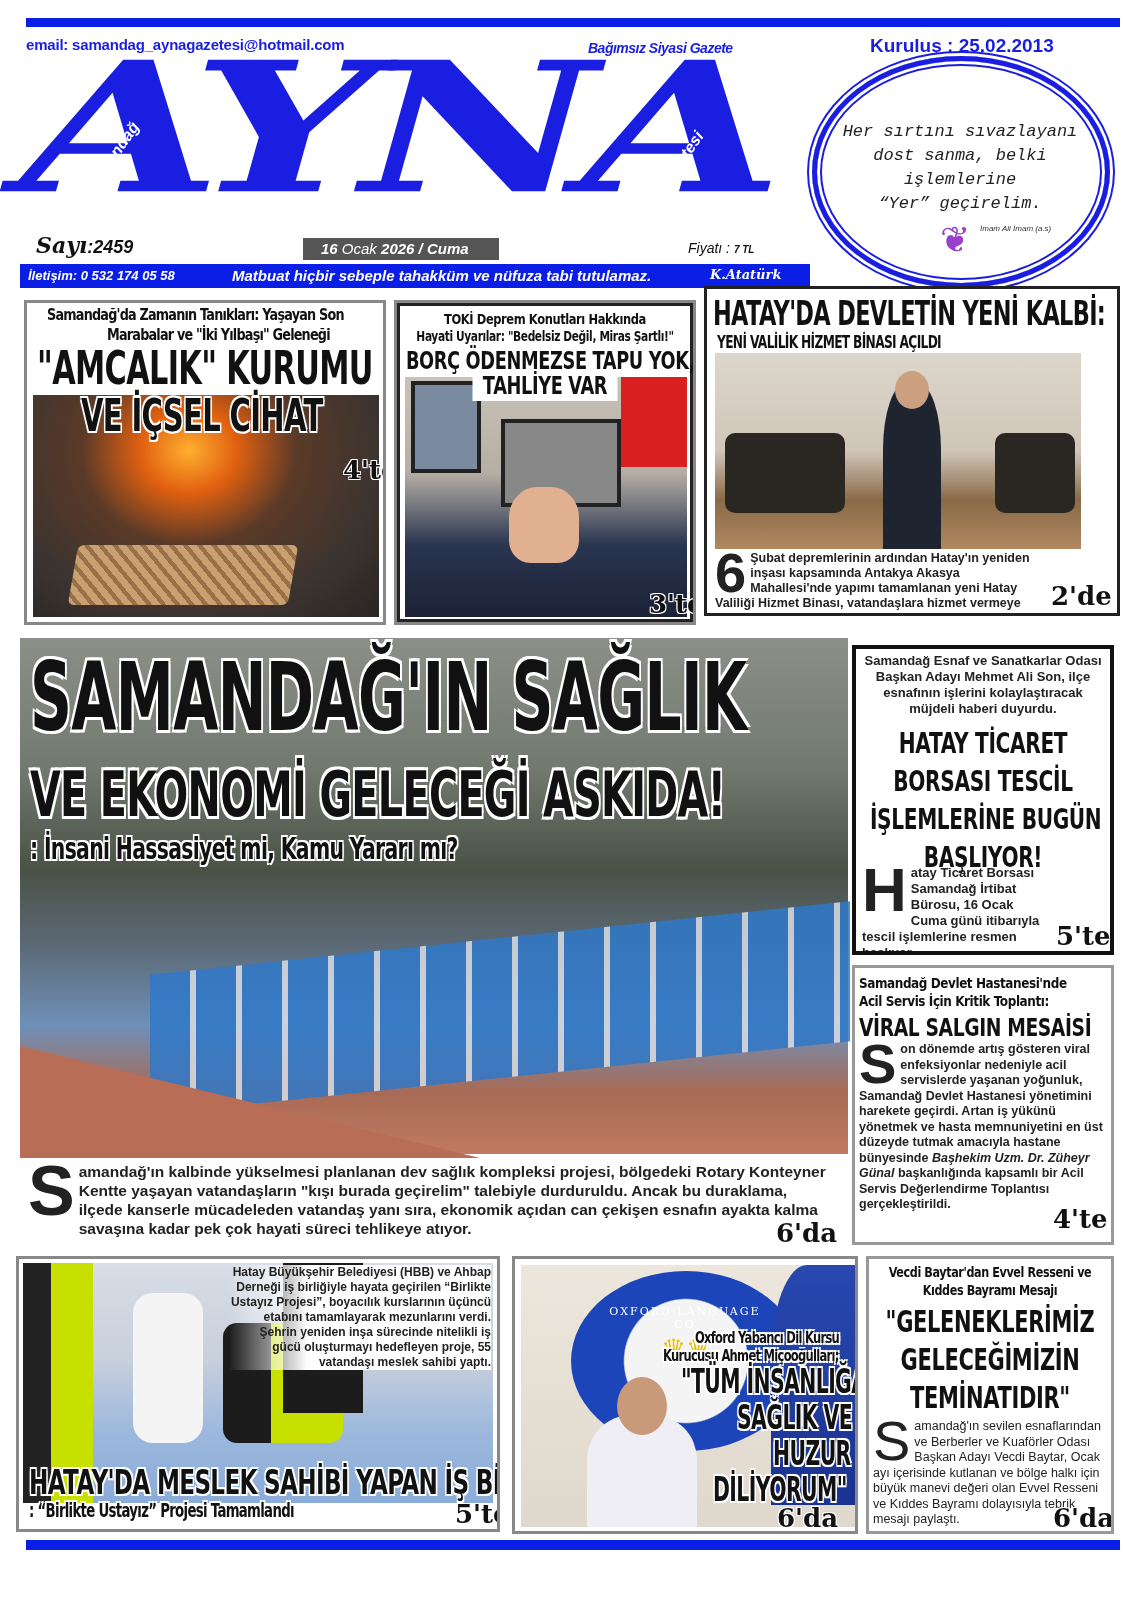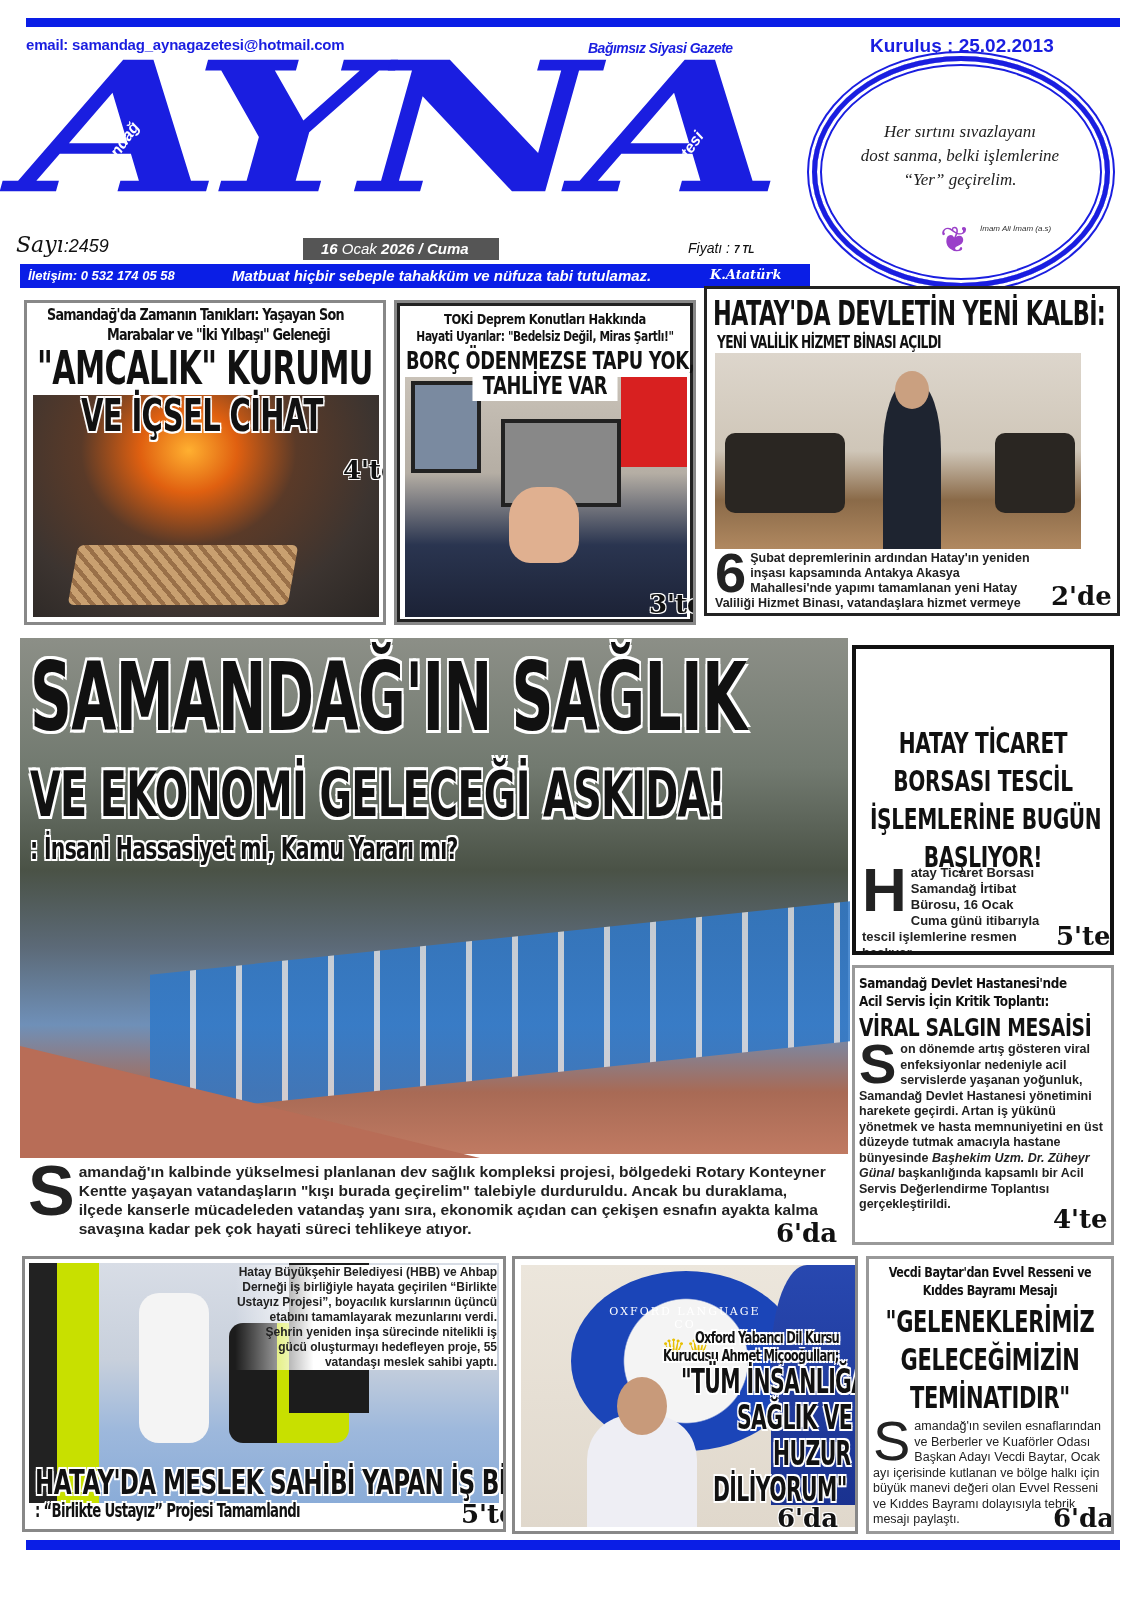--- a/index.html
+++ b/index.html
@@ -6,31 +6,31 @@
 body{width:1140px;height:1613px;background:#fff;position:relative;overflow:hidden;font-family:"Liberation Sans",sans-serif;color:#111}
 .abs{position:absolute}
 .blue{background:#0a1ee6}
 
 .topbar{left:26px;top:18px;width:1094px;height:9px}
 .email{left:26px;top:36px;font-size:15px;font-weight:bold;color:#1a1ee0;letter-spacing:-0.2px}
 .slogan{left:588px;top:40px;font-size:14px;font-weight:bold;font-style:italic;color:#1a1ee0;letter-spacing:-0.5px}
 .founded{left:870px;top:35px;font-size:19px;font-weight:bold;color:#1a1ee0}
 .logo{left:20px;top:38px;font-family:"DejaVu Serif",serif;font-weight:bold;font-size:220px;line-height:220px;color:#1a1ee0;letter-spacing:-14px;transform:scaleX(1.18) scaleY(0.82);transform-origin:left top;font-style:italic}
 .logo-small{font-size:16px;color:#fff;font-weight:bold;font-style:italic;transform:rotate(-55deg);transform-origin:left top}
-.issue{left:16px;top:232px;font-size:18px;font-weight:normal;font-style:italic}
+.issue{left:36px;top:232px;font-size:18px;font-weight:bold;font-style:italic}
 .issue .sayi{font-family:"DejaVu Serif",serif;font-style:italic;font-size:22px}
 .datebox{left:303px;top:238px;width:196px;height:22px;background:#555;color:#fff;font-size:15px;font-style:italic;font-weight:bold;padding:2px 0 0 18px}
 .datebox .light{font-weight:normal}
 .price{left:688px;top:240px;font-size:14px;font-style:italic}
 .price b{font-size:10px}
 .strip{left:20px;top:264px;width:790px;height:24px;color:#fff;font-style:italic;font-weight:bold;font-size:14px}
 .strip .contact{position:absolute;left:8px;top:4px;font-family:"Liberation Sans Narrow","Liberation Sans",sans-serif;font-size:13px}
 .strip .motto{position:absolute;left:212px;top:3px;font-size:15px}
 .quote-oval{left:812px;top:56px;width:298px;height:232px;border:5px solid #1a1ee0;border-radius:50%;box-shadow:0 0 0 3px #fff,0 0 0 5px #1a1ee0,inset 0 0 0 3px #fff,inset 0 0 0 5px #1a1ee0}
-.quote-text{left:830px;top:120px;width:260px;text-align:center;font-family:Liberation Serif, serif;font-style:italic;font-size:17px;line-height:24px;color:#222}
+.quote-text{left:830px;top:120px;width:260px;text-align:center;font-family:Liberation Mono, monospace;font-style:italic;font-size:17px;line-height:24px;color:#222}
 .quote-author{left:980px;top:224px;font-size:8px;font-style:italic;color:#333}
 .butterfly{left:940px;top:222px;font-size:36px;color:#9a3fc9;line-height:36px}
 
 .box{border:3px solid #222;background:#fff;overflow:hidden}
 .photo{background:linear-gradient(135deg,#6a5a4a,#3a2e26)}
 .hl-outline{font-family:"DejaVu Sans",sans-serif;font-weight:bold;color:#111;-webkit-text-stroke:0;text-shadow:-2px -2px 0 #fff,2px -2px 0 #fff,-2px 2px 0 #fff,2px 2px 0 #fff,0 0 3px #fff;letter-spacing:-1px;transform:scaleX(0.72);transform-origin:left top;white-space:nowrap}
 .hl-plain{font-family:"DejaVu Sans",sans-serif;font-weight:bold;letter-spacing:-0.5px;transform-origin:center top;white-space:nowrap;text-align:center}
 .page-ref{font-family:"DejaVu Serif",serif;font-weight:bold;font-size:26px;color:#111;text-shadow:-1px -1px 0 #fff,1px -1px 0 #fff,-1px 1px 0 #fff,1px 1px 0 #fff}
 .body-txt{font-weight:bold;font-size:13px;line-height:15px;color:#222}
 .dropcap{float:left;font-weight:bold;font-size:58px;line-height:48px;margin-right:4px;font-family:"Liberation Sans",sans-serif}
@@ -130,20 +130,21 @@
 </div>
 <div class="abs hl-outline main-hl1" style="transform:scaleX(0.62);font-size:94px;text-shadow:-3px -3px 0 #fff,3px -3px 0 #fff,-3px 3px 0 #fff,3px 3px 0 #fff">SAMANDAĞ'IN SAĞLIK</div>
 <div class="abs hl-outline main-hl2" style="transform:scaleX(0.64);font-size:62px;text-shadow:-3px -3px 0 #fff,3px -3px 0 #fff,-3px 3px 0 #fff,3px 3px 0 #fff">VE EKONOMİ GELECEĞİ ASKIDA!</div>
 <div class="abs hl-outline main-sub" style="transform:scaleX(0.68);font-size:30px">: İnsani Hassasiyet mi, Kamu Yararı mı?</div>
 <div class="abs body-txt lead">
   <span class="dropcap" style="font-size:70px;line-height:58px">S</span><span>amandağ'ın kalbinde yükselmesi planlanan dev sağlık kompleksi projesi, bölgedeki Rotary Konteyner Kentte yaşayan vatandaşların "kışı burada geçirelim" talebiyle durduruldu. Ancak bu duraklama, ilçede kanserle mücadeleden vatandaş yanı sıra, ekonomik açıdan can çekişen esnafın ayakta kalma savaşına kadar pek çok hayati süreci tehlikeye atıyor.</span>
 </div>
 <div class="abs page-ref" style="left:776px;top:1218px">6'da</div>
 
 <div class="abs box" style="left:852px;top:645px;width:262px;height:310px;border-width:4px;border-color:#111">
+  <div class="abs body-txt" style="left:4px;top:4px;width:246px;text-align:center;font-size:13px;line-height:16px">Samandağ Esnaf ve Sanatkarlar Odası Başkan Adayı Mehmet Ali Son, ilçe esnafının işlerini kolaylaştıracak müjdeli haberi duyurdu.</div>
   <div class="abs hl-plain" style="left:-30px;top:76px;width:314px;font-size:28px;line-height:38px;transform:scaleX(0.72)">
     <div>HATAY TİCARET</div>
     <div>BORSASI TESCİL</div>
     <div>İŞLEMLERİNE BUGÜN</div>
     <div>BAŞLIYOR!</div>
   </div>
   <div class="abs body-txt" style="left:6px;top:216px;width:188px;font-size:13px;line-height:16px">
     <span class="dropcap" style="font-size:62px;line-height:50px">H</span><span>atay Ticaret Borsası Samandağ İrtibat Bürosu, 16 Ocak Cuma günü itibarıyla tescil işlemlerine resmen başlıyor.</span>
   </div>
   <div class="abs page-ref" style="left:200px;top:272px">5'te</div>
@@ -154,21 +155,21 @@
     <div>Samandağ Devlet Hastanesi'nde</div>
     <div>Acil Servis İçin Kritik Toplantı:</div>
   </div>
   <div class="abs hl-plain" style="left:4px;top:46px;font-size:24px;line-height:28px;transform:scaleX(0.78);transform-origin:left top;text-align:left">VİRAL SALGIN MESAİSİ</div>
   <div class="abs body-txt" style="left:4px;top:74px;width:250px;font-size:12.5px;line-height:15.5px">
     <span class="dropcap" style="font-size:56px;line-height:44px">S</span><span>on dönemde artış gösteren viral enfeksiyonlar nedeniyle acil servislerde yaşanan yoğunluk, Samandağ Devlet Hastanesi yönetimini harekete geçirdi. Artan iş yükünü yönetmek ve hasta memnuniyetini en üst düzeyde tutmak amacıyla hastane bünyesinde </span><i>Başhekim Uzm. Dr. Züheyr Günal</i><span> başkanlığında kapsamlı bir Acil Servis Değerlendirme Toplantısı gerçekleştirildi.</span>
   </div>
   <div class="abs page-ref" style="left:198px;top:236px">4'te</div>
 </div>
 
-<div class="abs box" style="left:22px;top:1256px;width:484px;height:276px;border-color:#888">
+<div class="abs box" style="left:16px;top:1256px;width:484px;height:276px;border-color:#888">
   <div class="abs photo" style="left:4px;top:4px;width:470px;height:240px;background:linear-gradient(180deg,#d8dde6 0%,#c8d0dc 40%,#9db8dc 70%,#8aacd8 100%)">
     <div class="abs" style="left:0;top:0;width:70px;height:240px;background:linear-gradient(90deg,#222 40%,#c8e000 40%)"></div>
     <div class="abs" style="left:110px;top:30px;width:70px;height:150px;background:#f4f4f4;border-radius:20px"></div>
     <div class="abs" style="left:200px;top:60px;width:120px;height:120px;background:linear-gradient(90deg,#1c1c1c 40%,#c8e000 40%);border-radius:14px"></div>
     <div class="abs" style="left:260px;top:0;width:80px;height:150px;background:#1c1c1c"></div>
   </div>
   <div class="abs body-txt" style="left:210px;top:6px;width:262px;text-align:right;font-size:12px;line-height:15px;background:linear-gradient(90deg,transparent 0,#fff 30%)">Hatay Büyükşehir Belediyesi (HBB) ve Ahbap Derneği iş birliğiyle hayata geçirilen “Birlikte Ustayız Projesi”, boyacılık kurslarının üçüncü etabını tamamlayarak mezunlarını verdi. Şehrin yeniden inşa sürecinde nitelikli iş gücü oluşturmayı hedefleyen proje, 55 vatandaşı meslek sahibi yaptı.</div>
   <div class="abs hl-outline" style="left:10px;top:204px;font-size:34px;line-height:38px;transform:scaleX(0.68)">HATAY'DA MESLEK SAHİBİ YAPAN İŞ BİRLİĞİ</div>
   <div class="abs hl-outline" style="left:10px;top:240px;font-size:19px;line-height:22px;transform:scaleX(0.7)">: “Birlikte Ustayız” Projesi Tamamlandı</div>
   <div class="abs page-ref" style="left:436px;top:240px">5'te</div>

